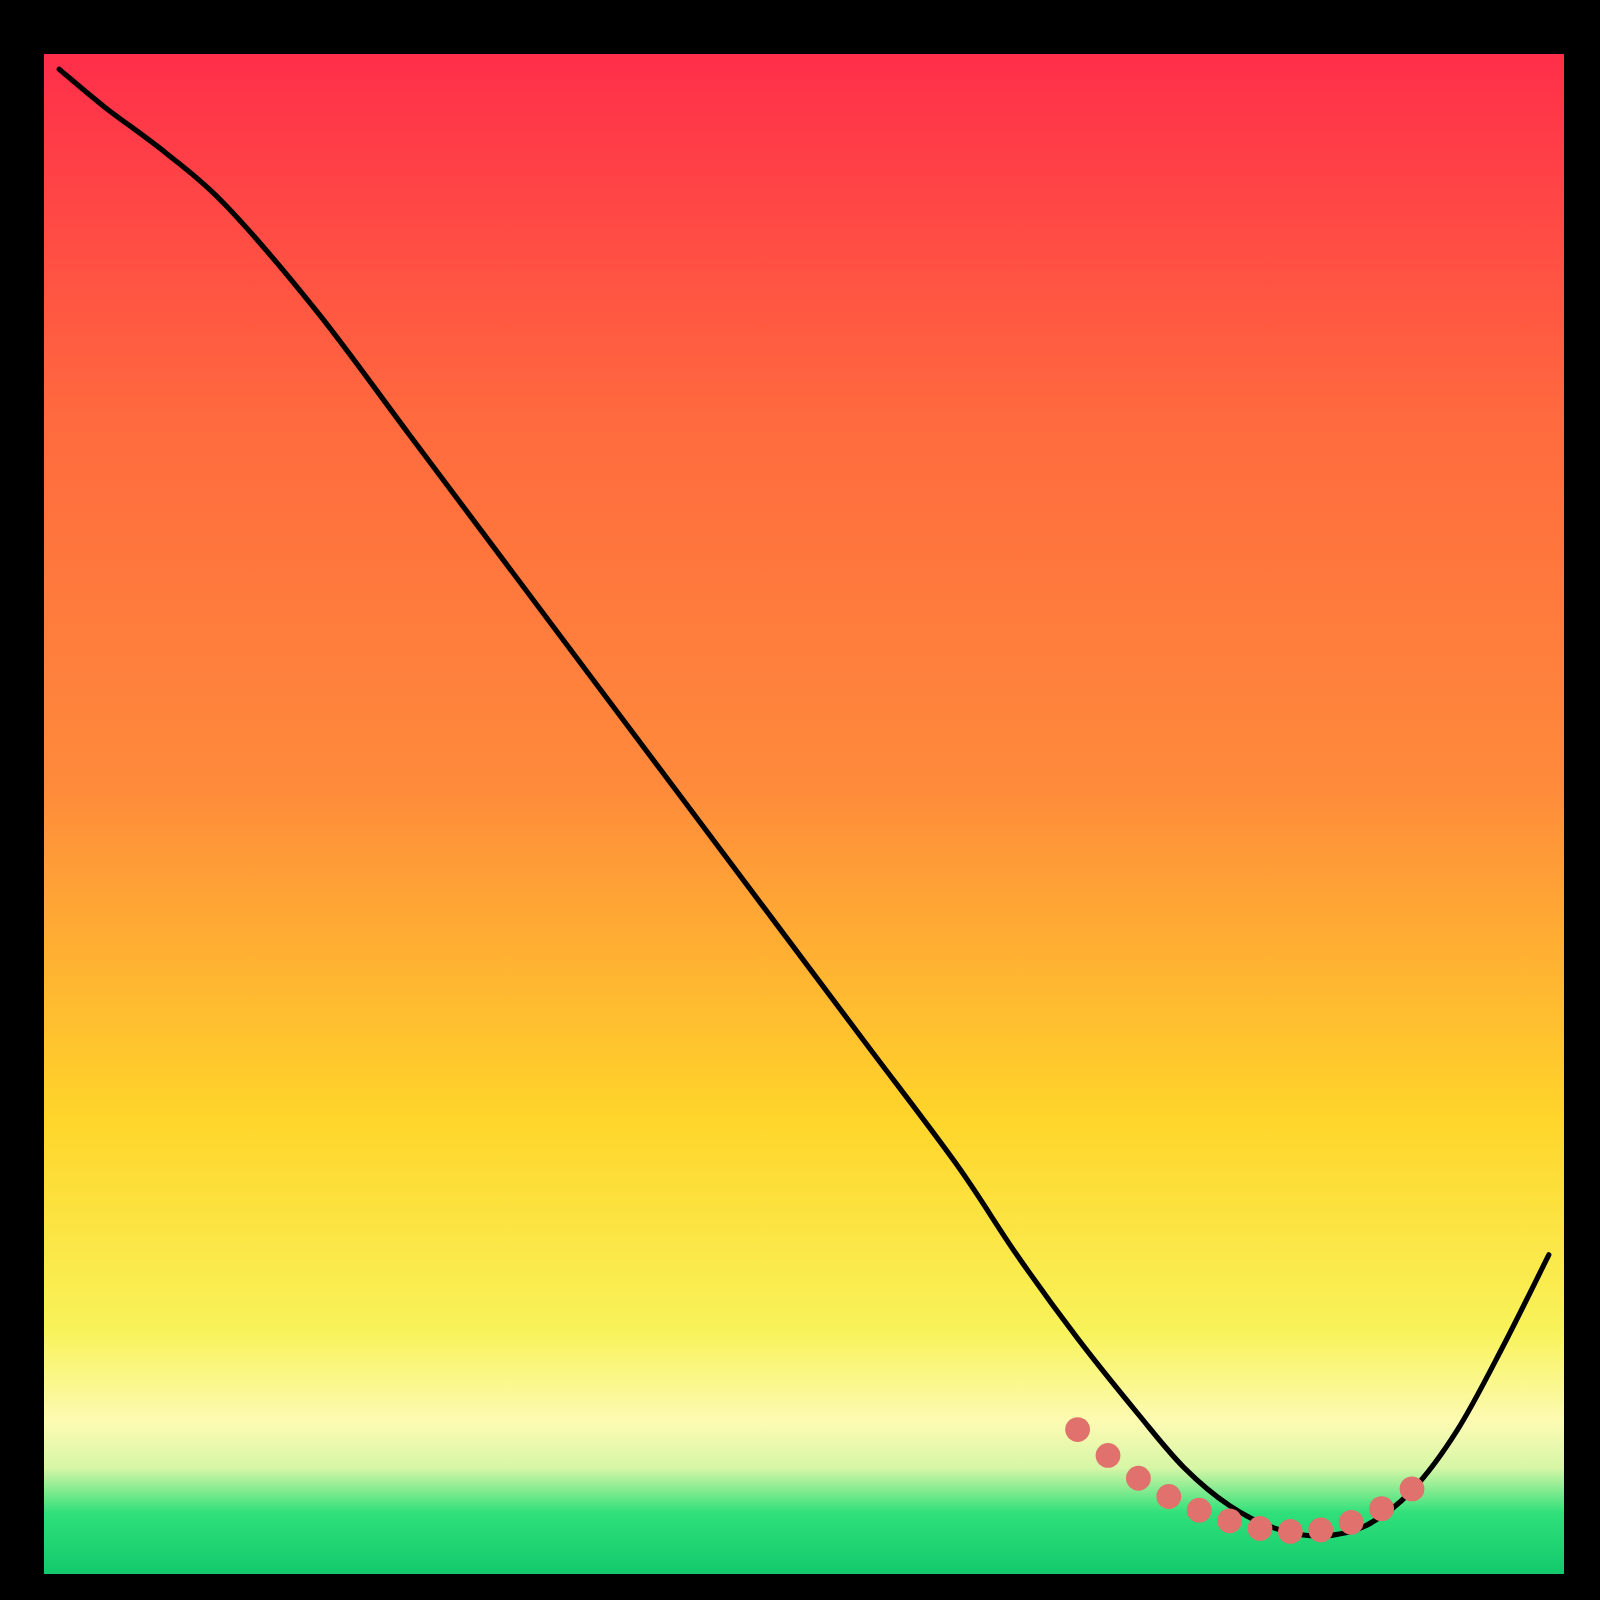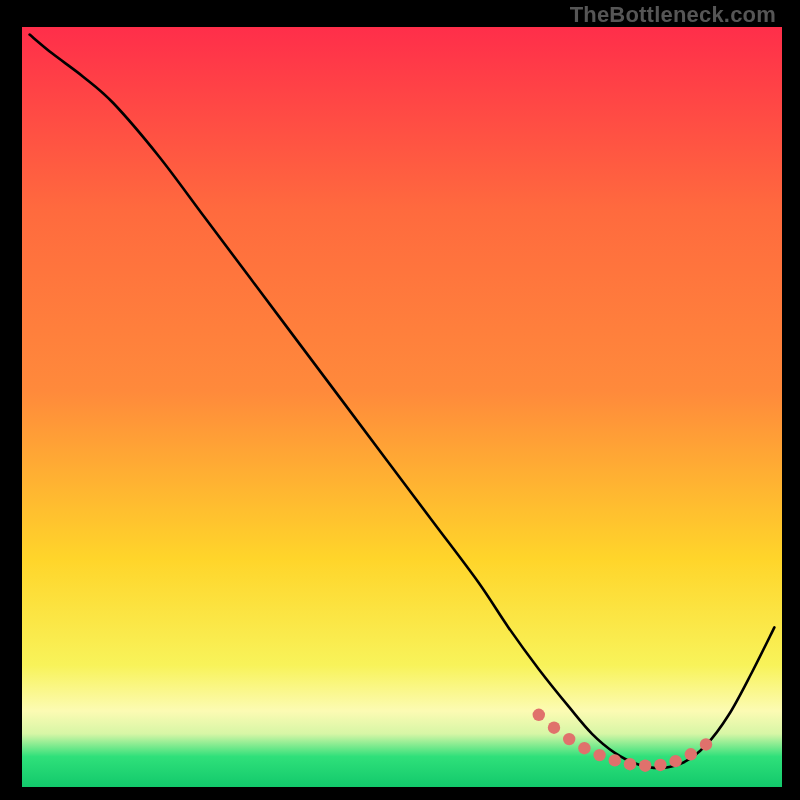--- a/index.html
+++ b/index.html
@@ -28,21 +28,20 @@
   svg {
     position: absolute;
     left: 0;
     top: 0;
   }
 </style>
 </head>
 <body>
 
 <div class="wrap">
-  <div class="attribution">TheBottleneck.com</div>
 
   <svg id="chart-svg" width="800" height="800" viewBox="0 0 800 800">
     <defs>
       <linearGradient id="bg-grad" x1="0" y1="0" x2="0" y2="1">
         <stop id="g0" offset="0%" stop-color="#ff2e4a"></stop>
         <stop id="g1" offset="24%" stop-color="#ff6a3e"></stop>
         <stop id="g2" offset="48%" stop-color="#ff8a3b"></stop>
         <stop id="g3" offset="70%" stop-color="#ffd52a"></stop>
         <stop id="g4" offset="84%" stop-color="#f8f35a"></stop>
         <stop id="g5" offset="90%" stop-color="#fcfbb3"></stop>

